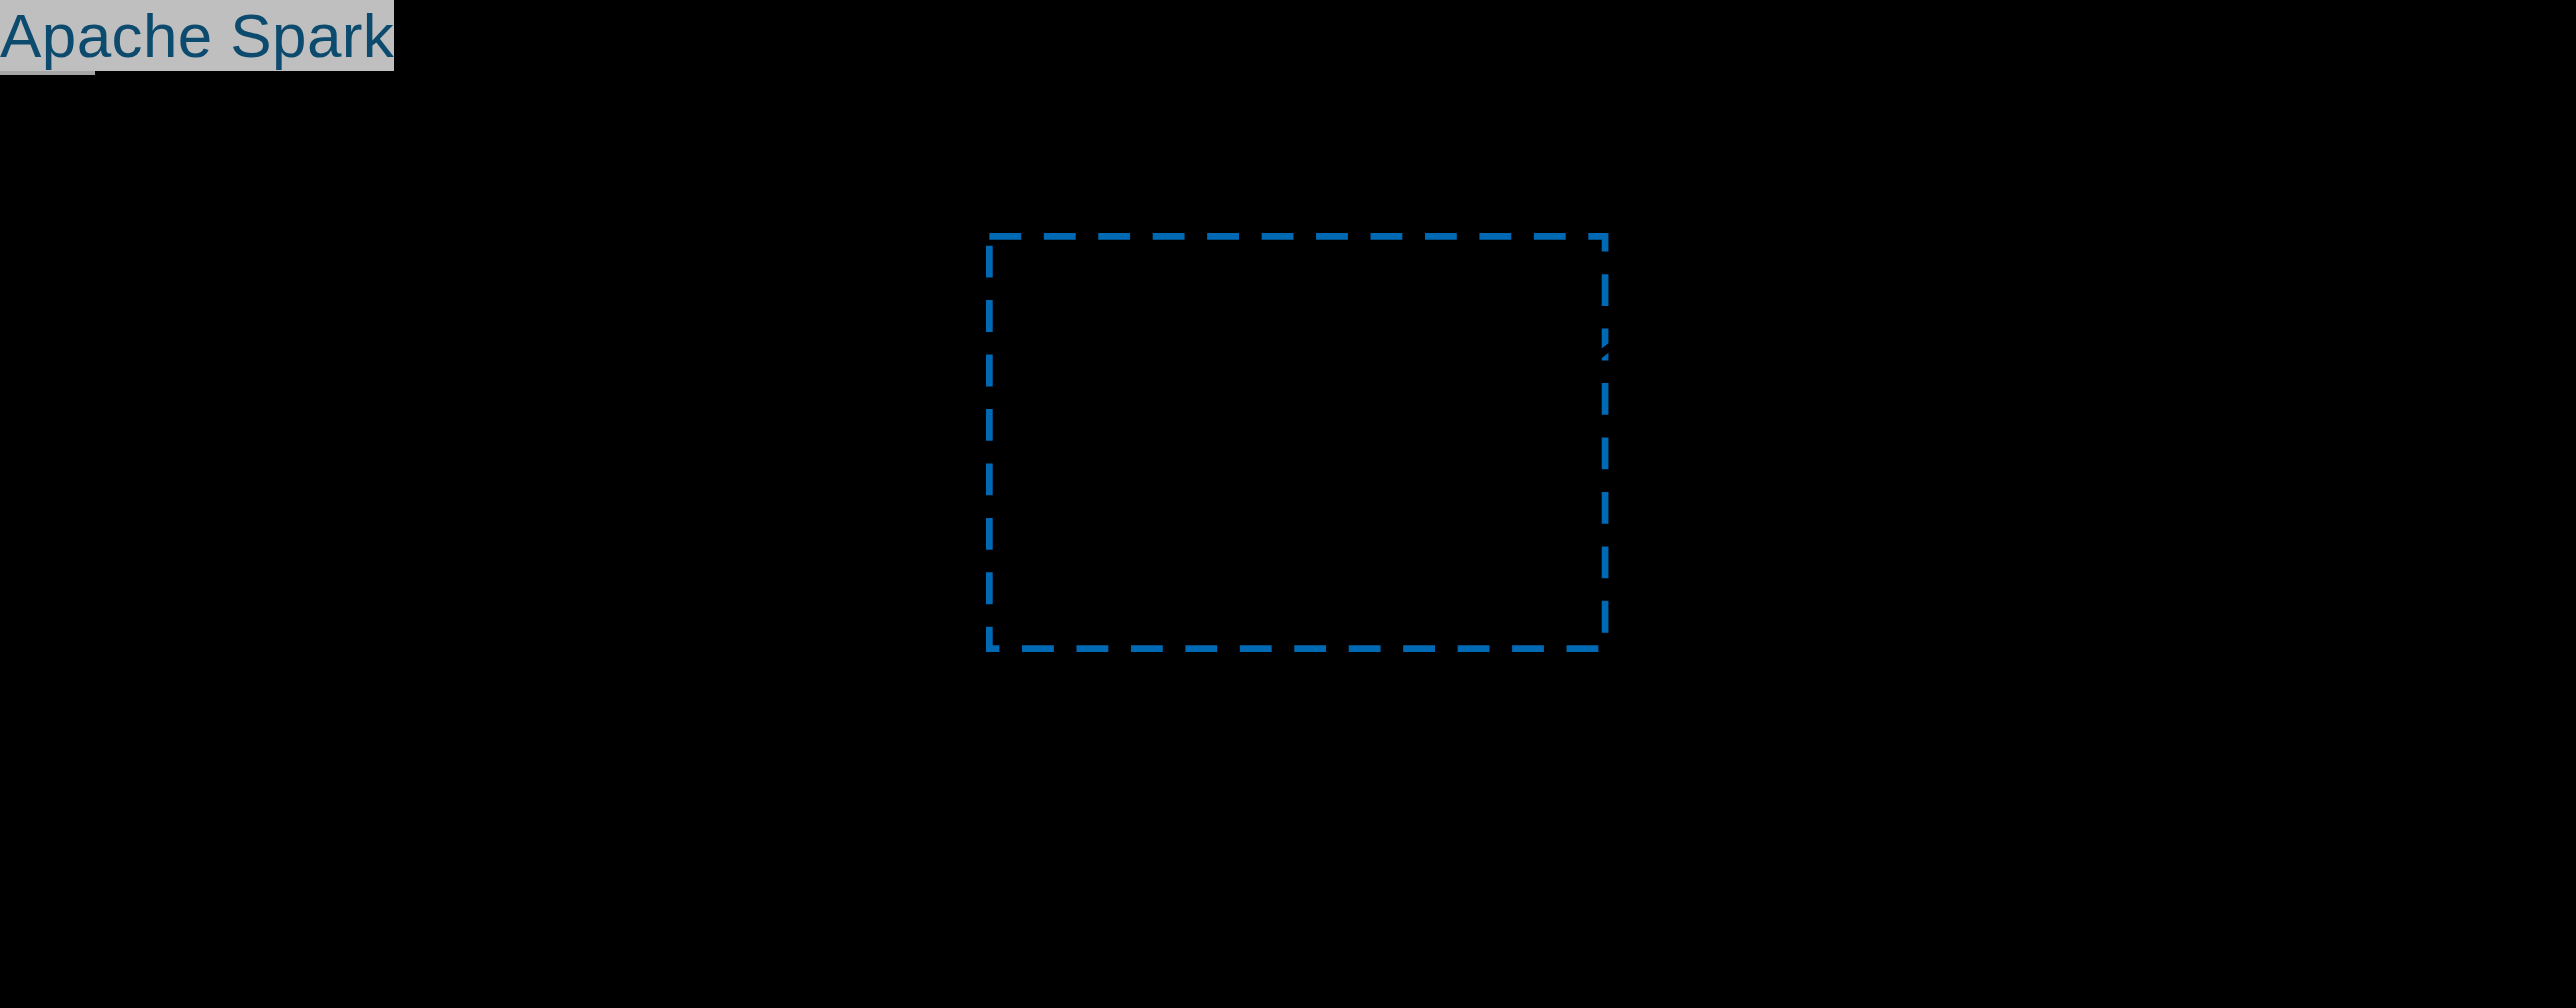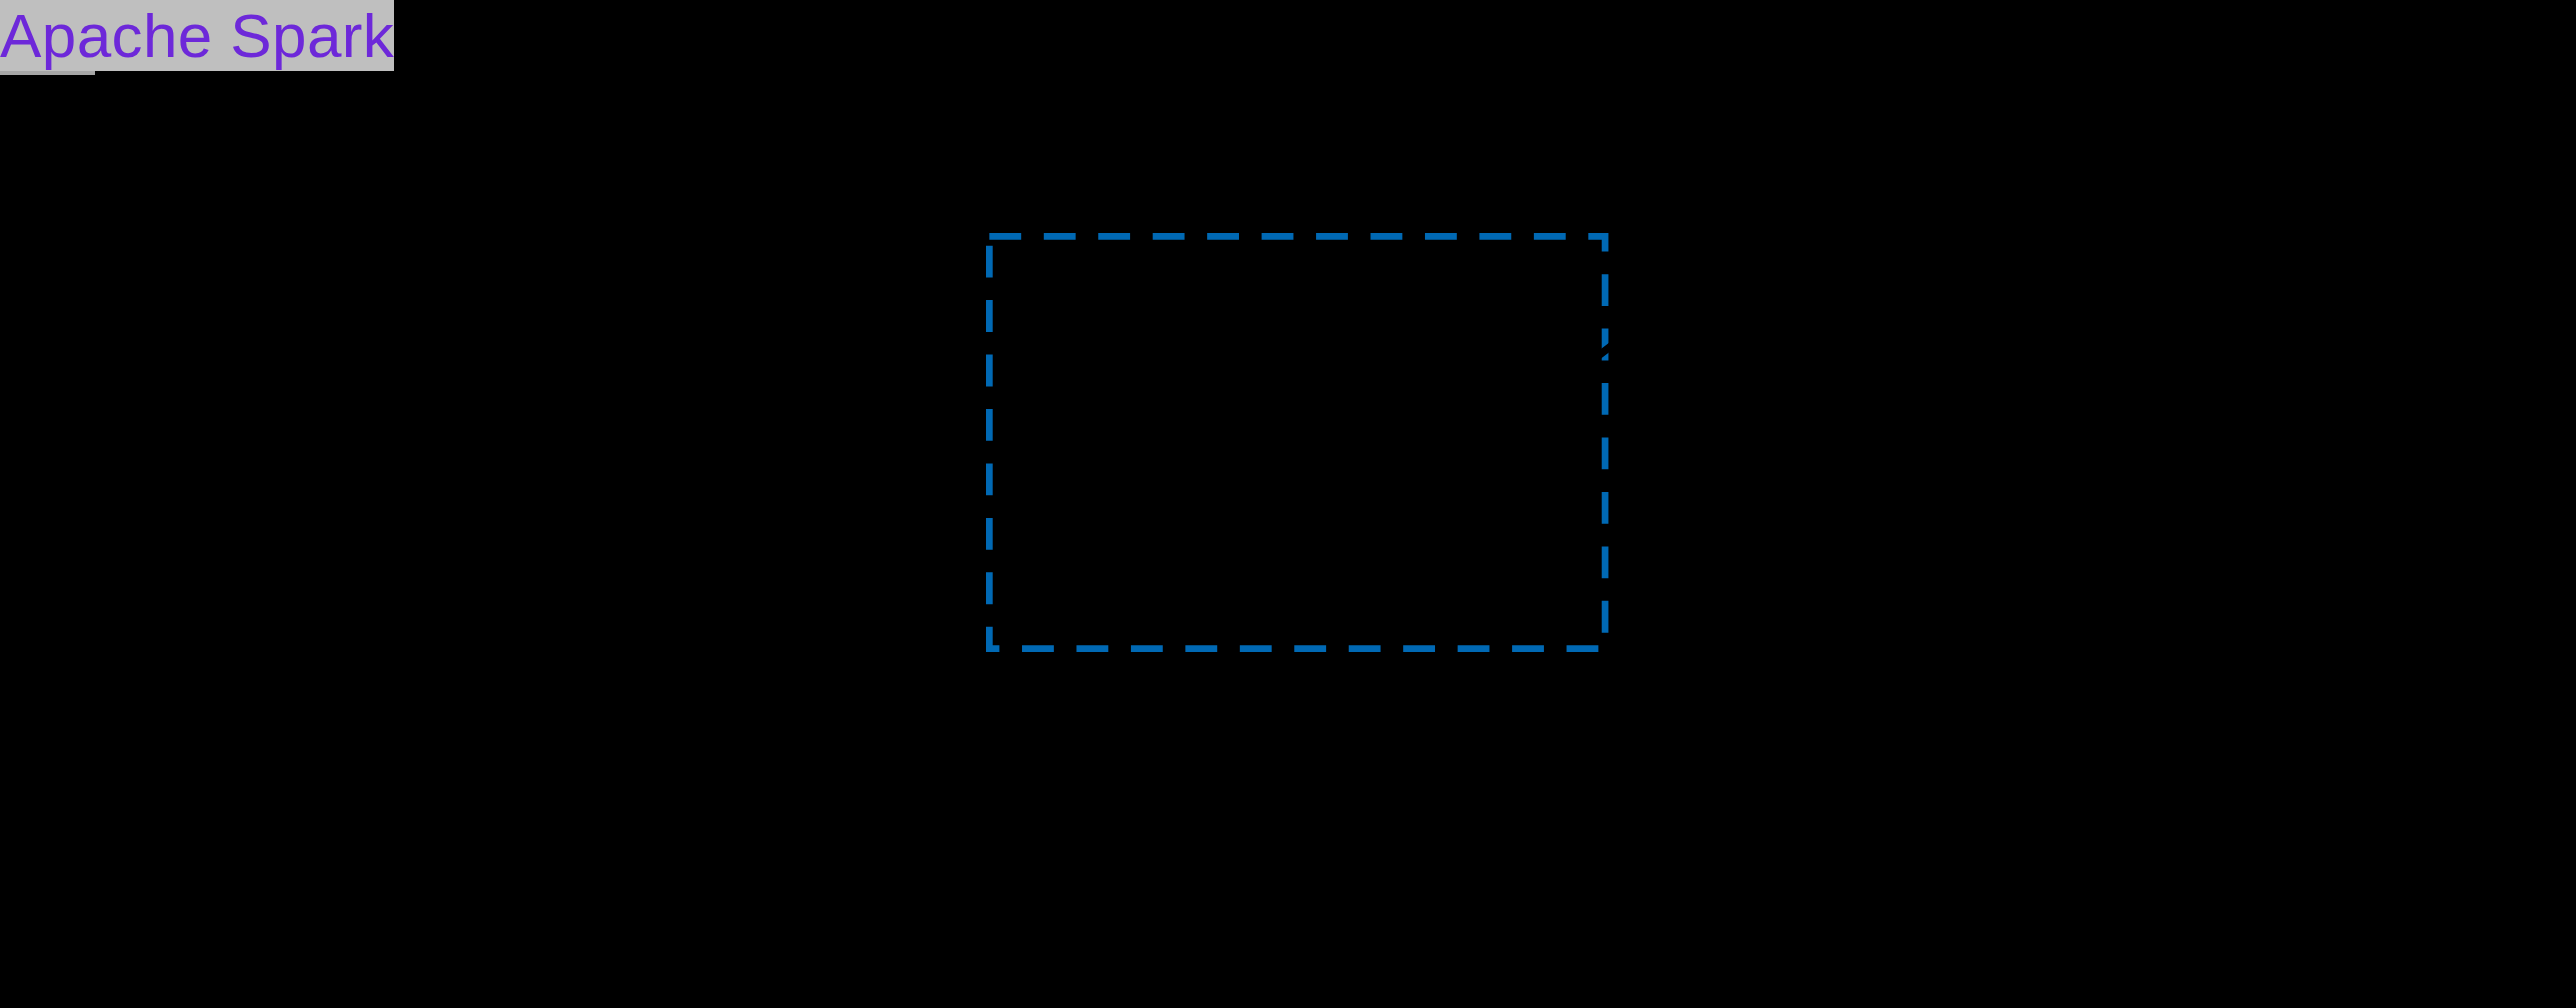--- a/index.html
+++ b/index.html
@@ -70,21 +70,21 @@
     <span class="label" style="color: rgb(255, 255, 255);">OS</span>
   </div>
 
   <div class="box userapps" style="background-color: rgb(246, 220, 143);">
     <span class="label" style="color: rgb(0, 0, 0);">User Apps</span>
   </div>
   <div class="box bigdl" style="background-color: rgb(30, 154, 250);">
     <span class="label" style="color: rgb(255, 255, 255);">BigDL</span>
   </div>
   <div class="box spark" style="background-color: rgb(191, 191, 191);">
-    <span class="label" style="color: #6d28d9;">Apache Spark</span>
+    <span class="label" style="color: #0c4a6e;">Apache Spark</span>
   </div>
 
   <svg class="arrows-svg" viewBox="0 0 3075 1204">
     <g fill="none" stroke="currentColor" stroke-width="9" stroke-linecap="round" style="color: rgb(0, 0, 0);">
       <path d="M 2392 304 C 2180 296 2032 318 1974 370 C 1934 406 1902 430 1874 448"></path>
       <path fill="currentColor" stroke="none" d="M 1850 463 L 1879 456 L 1867 438 Z"></path>
       <path d="M 2248 712 C 2094 668 2012 604 1980 534 C 1972 520 1960 516 1946 515"></path>
       <path fill="currentColor" stroke="none" d="M 1922 516 L 1950 505 L 1950 527 Z"></path>
       <circle fill="currentColor" stroke="none" cx="624" cy="615" r="7"></circle>
       <path d="M 628 617 C 730 632 830 652 930 678"></path>

